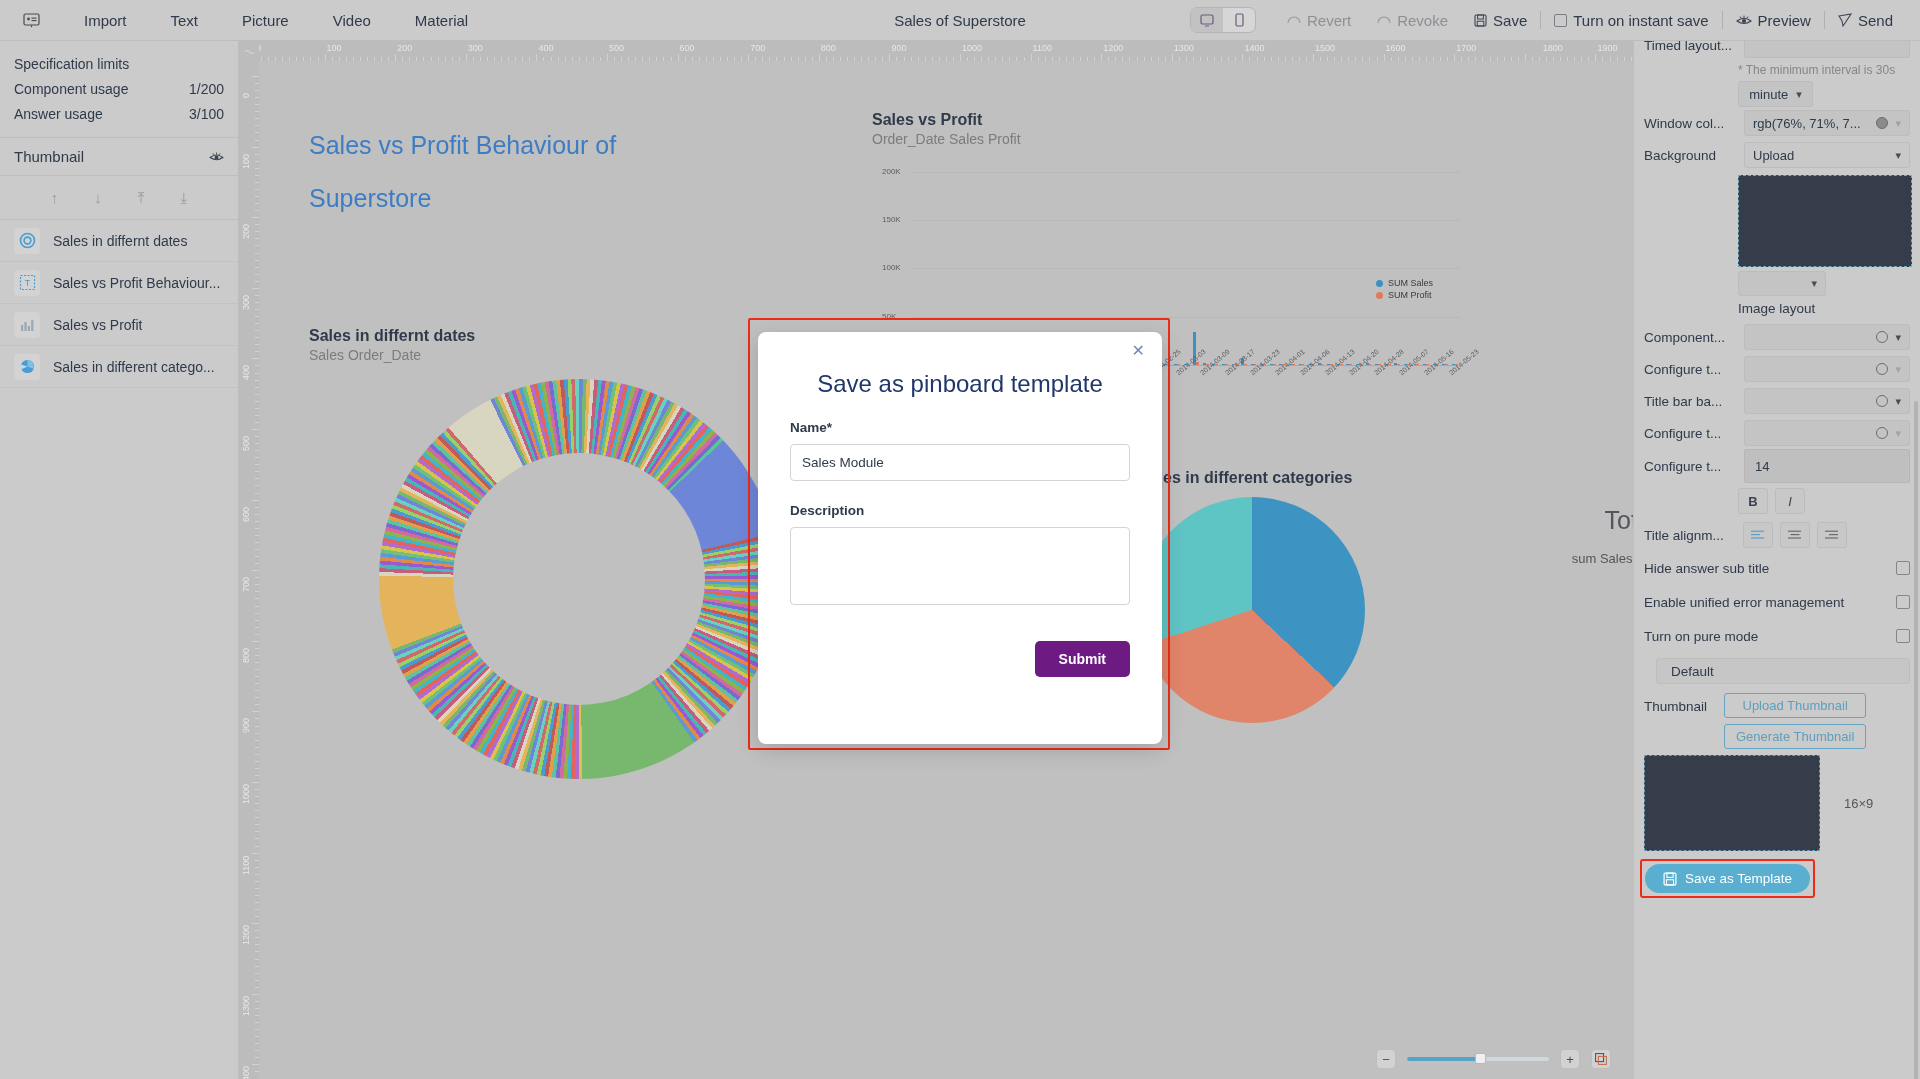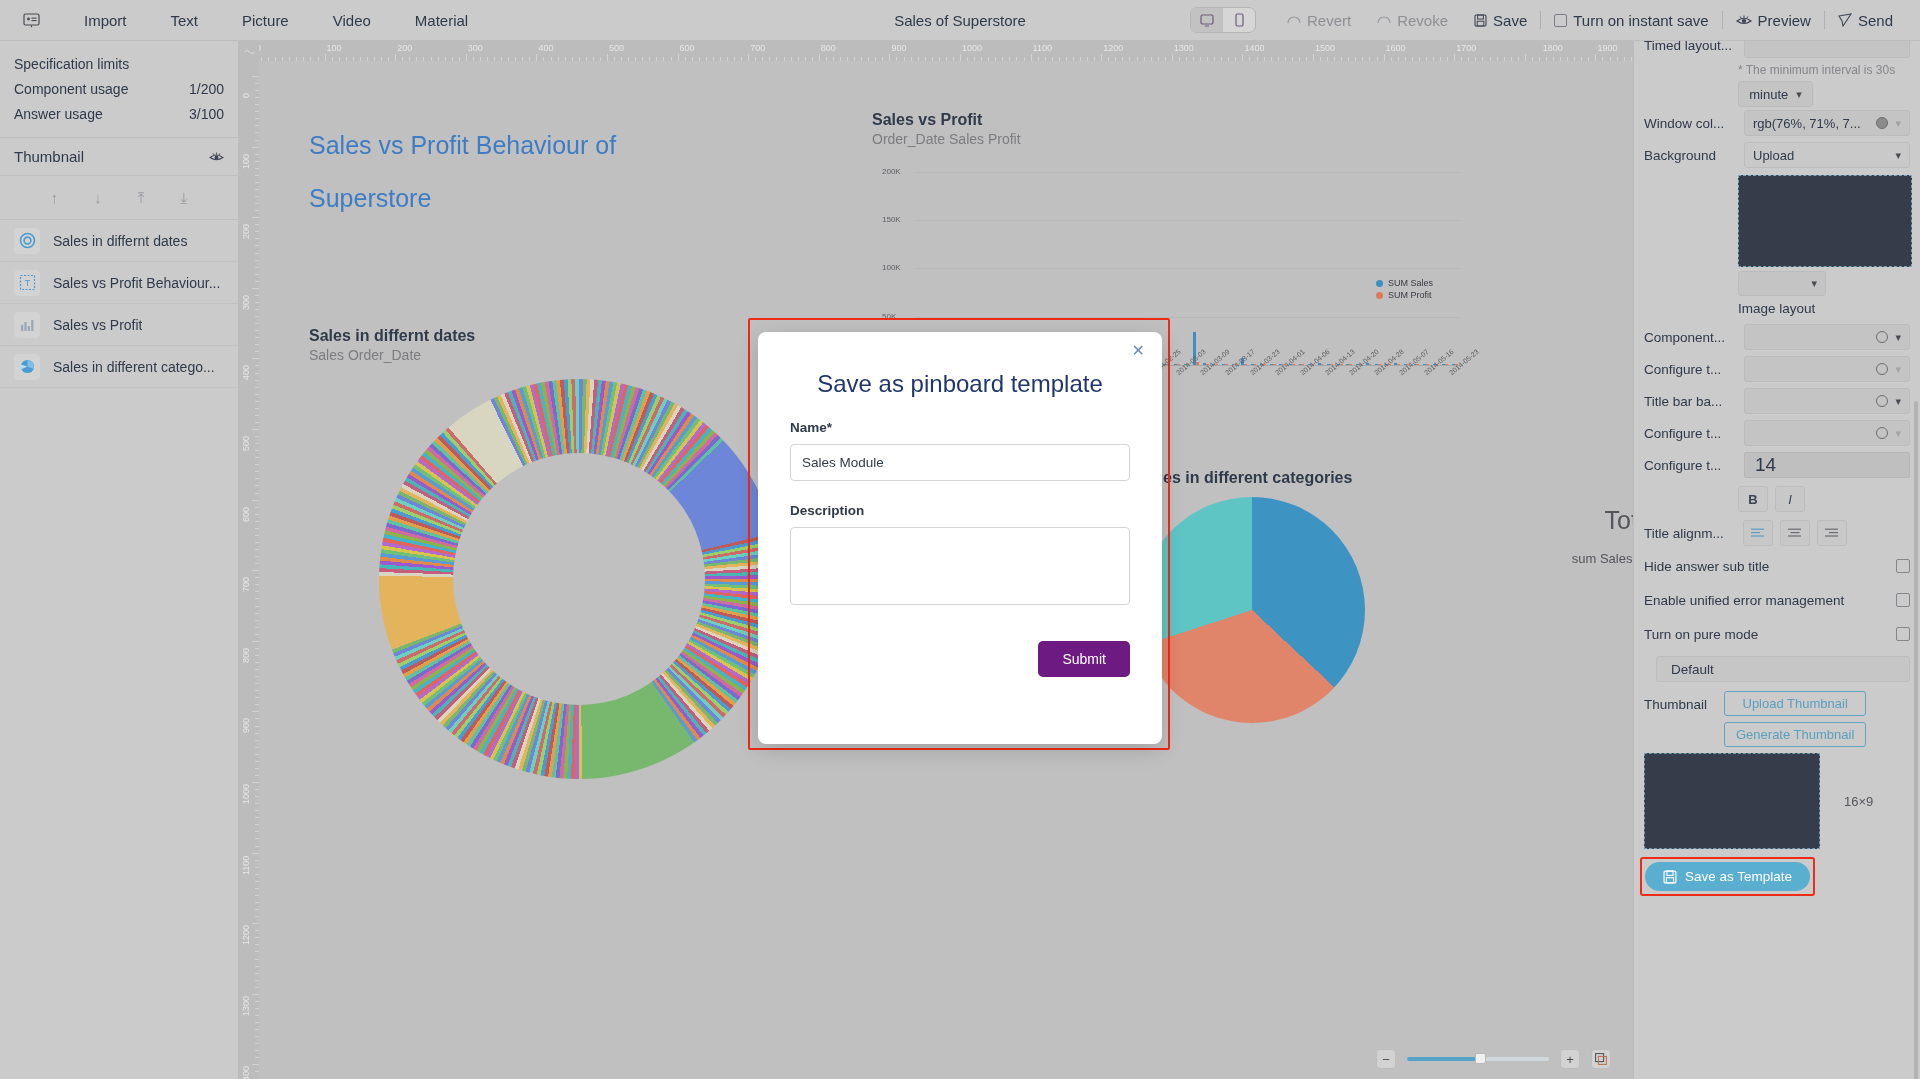--- a/index.html
+++ b/index.html
@@ -184,22 +184,22 @@
     margin: 4px 10px 4px 104px; width: 174px; height: 92px;
     background: #343d49; border: 1px dashed #7aa9bd;
   }
   .sel-blank {
     margin-left: 104px; width: 88px; height: 25px; background: #c4c4c4;
     border: 1px solid #bcbcbc; border-radius: 3px; display: flex;
     align-items: center; justify-content: flex-end; padding-right: 8px;
   }
   .img-layout { padding: 3px 10px 3px 104px; font-size: 13.5px; line-height: 19px; }
   .numbox {
-    flex: 1; height: 26px; background: #bfbfbf; border: 1px solid #b6b6b6;
-    border-radius: 2px; display: flex; align-items: center; padding: 0 10px; font-size: 19px;
+    flex: 1; height: 34px; background: #bfbfbf; border: 1px solid #b6b6b6;
+    border-radius: 2px; display: flex; align-items: center; padding: 0 10px; font-size: 13px;
   }
   .fmt-row { display: flex; gap: 7px; padding: 5px 10px 5px 104px; }
   .fmt-btn {
     width: 30px; height: 26px; background: #c8c8c8; border: 1px solid #bcbcbc;
     border-radius: 3px; display: flex; align-items: center; justify-content: center;
     font-size: 13px; color: #3a4354; cursor: pointer;
   }
   .align-row { display: flex; align-items: center; padding: 3px 10px; gap: 7px; }
   .chk {
     width: 14px; height: 14px; border: 1px solid #84848c; background: #cbcbcb;
@@ -262,20 +262,21 @@
     width: 100%; height: 78px; border: 1px solid #d4d4d4; border-radius: 4px;
     padding: 9px 11px; font-size: 13.5px; resize: none; background: #fff;
     font-family: "Liberation Sans", sans-serif;
   }
   .gap { height: 22px; }
   .modal-foot { display: flex; justify-content: flex-end; padding: 32px 32px 0 32px; }
   .btn-submit {
     background: #6d1b82; color: #fff; border: none; border-radius: 5px;
     padding: 10px 24px; font-size: 14px; cursor: pointer;
     font-family: "Liberation Sans", sans-serif;
+    font-weight: bold;
   }
   svg { display: block; }
 </style>
 </head>
 <body>
 
 <div id="app">
 
   <div class="topbar">
     <div class="tb-logo">

